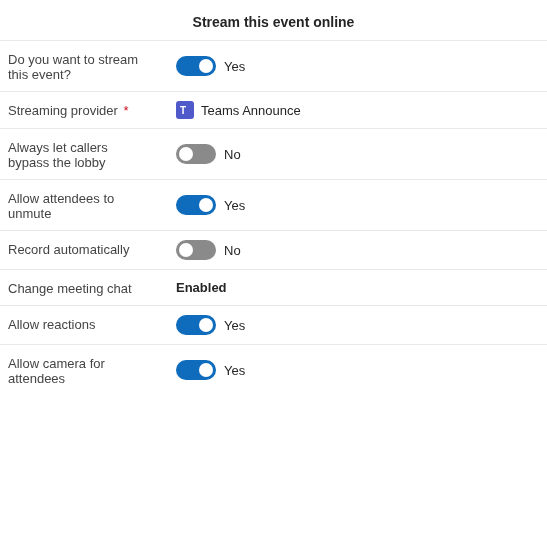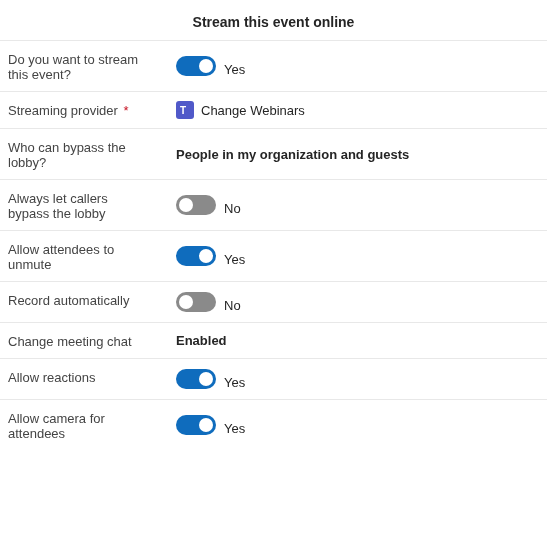--- a/index.html
+++ b/index.html
@@ -69,21 +69,20 @@
       height: 14px;
       background: #fff;
       border-radius: 50%;
       transition: left 0.2s;
     }
     .toggle-track.on .toggle-thumb { left: 23px; }
     .toggle-track.off .toggle-thumb { left: 3px; }
     .toggle-label {
       font-size: 13px;
       color: #252525;
-      margin-top: 7px;
     }
     .bold-value {
       font-weight: 700;
       font-size: 13px;
     }
     
     .provider-wrapper {
       display: flex;
       align-items: center;
       gap: 7px;
@@ -123,27 +122,23 @@
       <tr>
         <td>Streaming provider<span class="required-star"> *</span></td>
         <td>
           <div class="provider-wrapper">
             <span class="provider-icon">
               <svg width="18" height="18" viewBox="0 0 18 18" fill="none" xmlns="http://www.w3.org/2000/svg">
       <rect width="18" height="18" rx="3" fill="#5059C9"></rect>
       <text x="4" y="13" font-size="10" fill="white" font-family="Arial" font-weight="bold">T</text>
     </svg>
             </span>
-            <span>Change Webinars</span>
-          </div>
-        </td>
-      </tr>
-      <tr>
-        <td>Who can bypass the lobby?</td>
-        <td><span class="bold-value">People in my organization and guests</span></td>
+            <span>Teams Announce</span>
+          </div>
+        </td>
       </tr>
       <tr>
         <td>Always let callers bypass the lobby</td>
         <td>
           <div class="toggle-wrapper">
             <div class="toggle">
               <div class="toggle-track off">
                 <div class="toggle-thumb"></div>
               </div>
             </div>

